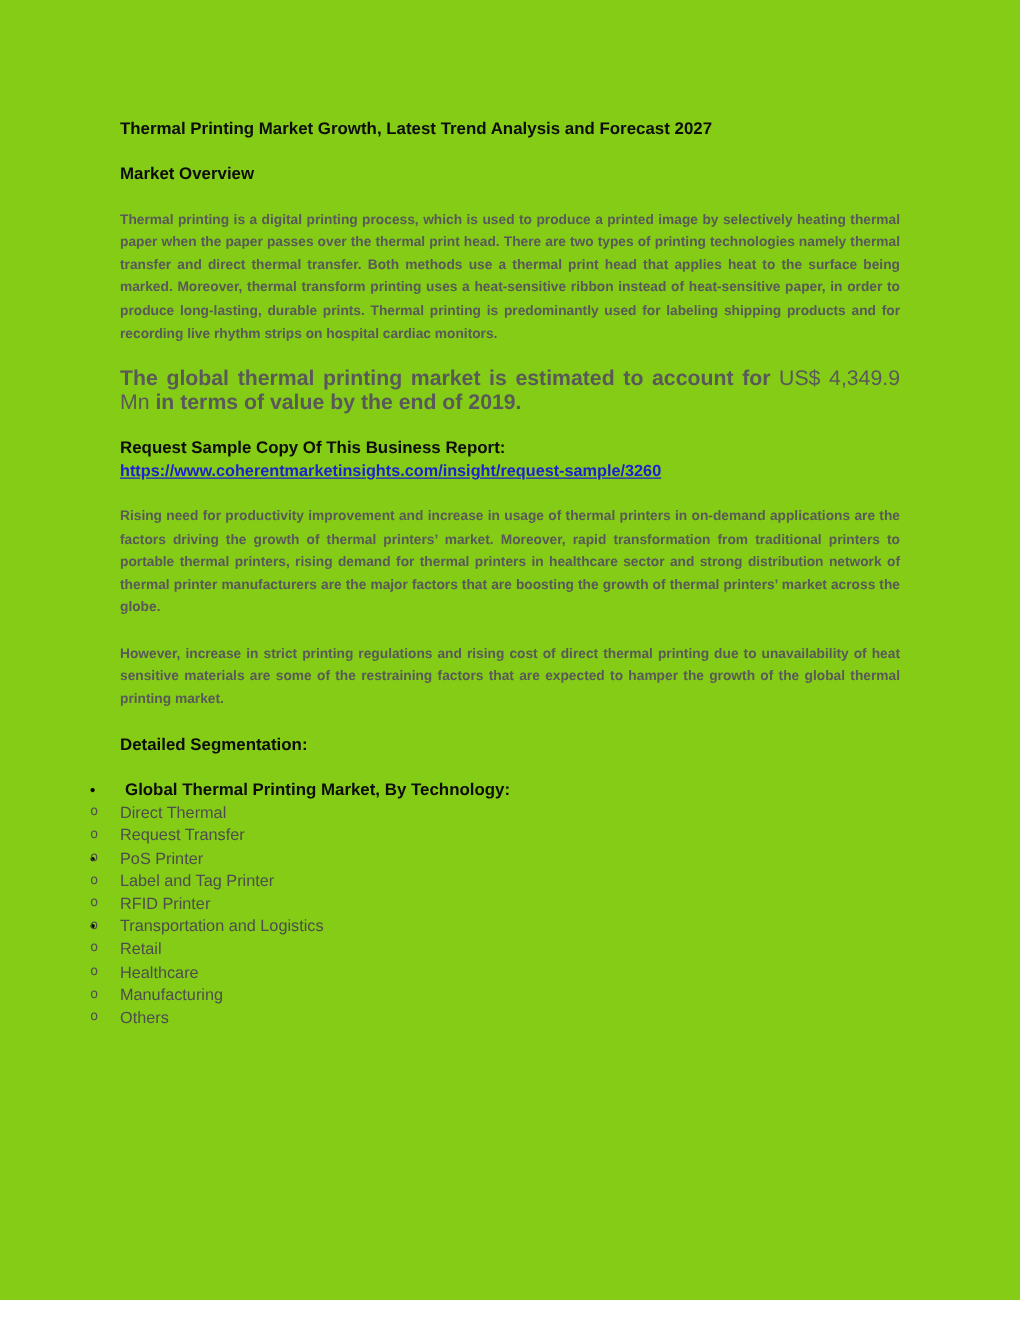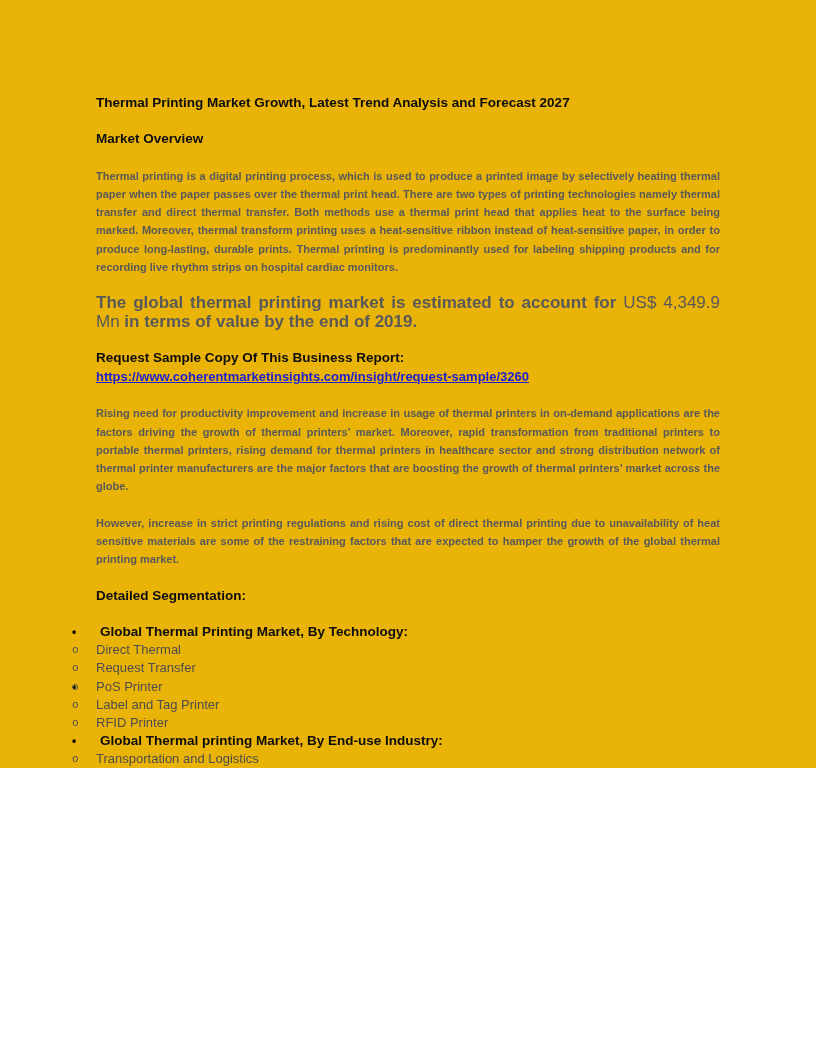--- a/index.html
+++ b/index.html
@@ -1,22 +1,22 @@
 <!DOCTYPE html>
 <html><head>
 <meta charset="utf-8">
 <style>
   * { margin: 0; padding: 0; box-sizing: border-box; }
   html, body { background: #ffffff; }
   .page {
     position: relative;
     width: 816px;
-    height: 768px;
+    height: 1040px;
     margin: 0 auto;
-    background: #eab308;
+    background: #84cc16;
     font-family: "Liberation Sans", sans-serif;
     overflow: hidden;
   }
   .content {
     position: absolute;
     left: 96px;
     top: 94px;
     width: 624px;
   }
   .block { margin: 0 0 18px 0; }
@@ -134,21 +134,20 @@
       <li class="seg-item level2">
         <span class="marker">o</span>
         <span class="seg-label">Label and Tag Printer</span>
       </li>
       <li class="seg-item level2">
         <span class="marker">o</span>
         <span class="seg-label">RFID Printer</span>
       </li>
       <li class="seg-item level1">
         <span class="marker">•</span>
-        <span class="seg-label">Global Thermal printing Market, By End-use Industry:</span>
       </li>
       <li class="seg-item level2">
         <span class="marker">o</span>
         <span class="seg-label">Transportation and Logistics</span>
       </li>
       <li class="seg-item level2">
         <span class="marker">o</span>
         <span class="seg-label">Retail</span>
       </li>
       <li class="seg-item level2">

